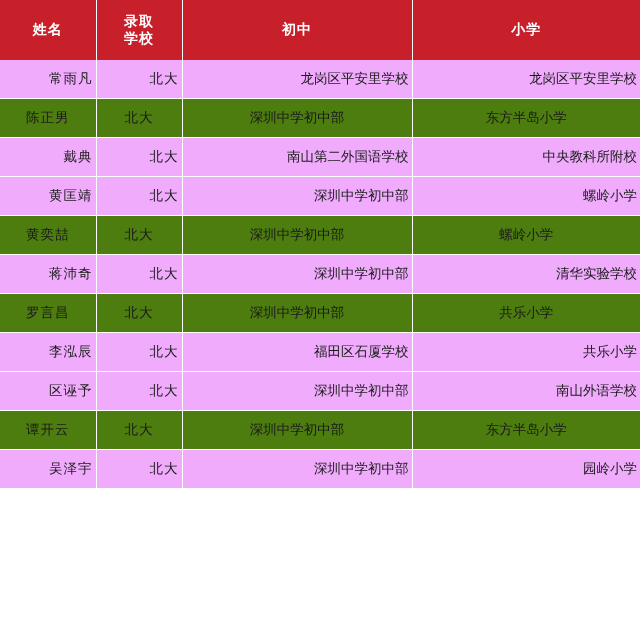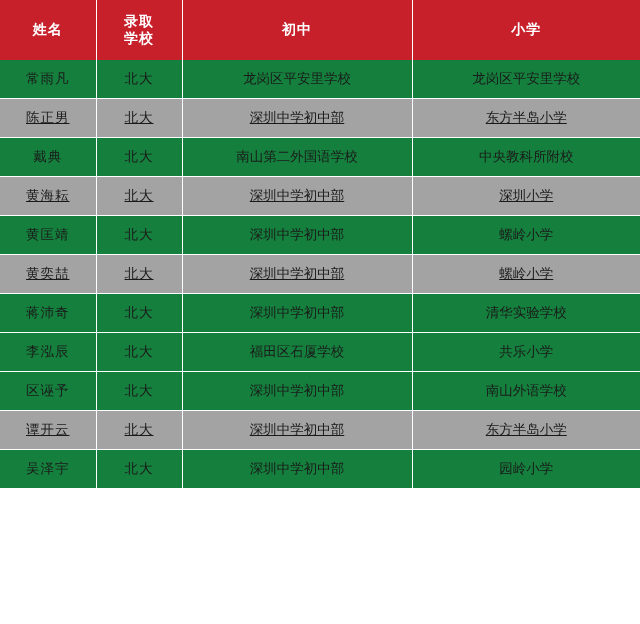--- a/index.html
+++ b/index.html
@@ -49,22 +49,22 @@
     border-right: 1px solid #ffffff;
     border-bottom: 1px solid #ffffff;
     color: #1a1a1a;
     padding: 0 3px;
     white-space: nowrap;
     overflow: hidden;
     text-overflow: ellipsis;
   }
   tbody td:last-child { border-right: none; }
 
-  tbody tr.odd td  { background: #15803d; }
-  tbody tr.even td { background: #a3a3a3; text-decoration: underline; }
+  tbody tr.odd td  { background: #f0abfc; text-align: right; }
+  tbody tr.even td { background: #4d7c0f; }
 
   tbody td.col-name { letter-spacing: 1px; }
   tbody td.col-univ { letter-spacing: 1px; }
 </style>
 </head>
 <body>
 
 <table class="roster">
   <colgroup>
     <col class="c-name">
@@ -101,43 +101,43 @@
       <td class="col-univ">北大</td>
       <td class="col-mid">深圳中学初中部</td>
       <td class="col-elem">东方半岛小学</td>
     </tr>
     <tr class="odd">
       <td class="col-name">戴典</td>
       <td class="col-univ">北大</td>
       <td class="col-mid">南山第二外国语学校</td>
       <td class="col-elem">中央教科所附校</td>
     </tr>
-    <tr class="even">
-      <td class="col-name">黄海耘</td>
-      <td class="col-univ">北大</td>
-      <td class="col-mid">深圳中学初中部</td>
-      <td class="col-elem">深圳小学</td>
-    </tr>
     <tr class="odd">
       <td class="col-name">黄匡靖</td>
       <td class="col-univ">北大</td>
       <td class="col-mid">深圳中学初中部</td>
       <td class="col-elem">螺岭小学</td>
     </tr>
     <tr class="even">
       <td class="col-name">黄奕喆</td>
       <td class="col-univ">北大</td>
       <td class="col-mid">深圳中学初中部</td>
       <td class="col-elem">螺岭小学</td>
     </tr>
     <tr class="odd">
       <td class="col-name">蒋沛奇</td>
       <td class="col-univ">北大</td>
       <td class="col-mid">深圳中学初中部</td>
       <td class="col-elem">清华实验学校</td>
+    </tr>
+    <tr class="even">
+      <td class="col-name">罗言昌</td>
+      <td class="col-univ">北大</td>
+      <td class="col-mid">深圳中学初中部</td>
+      <td class="col-elem">共乐小学</td>
     </tr>
     <tr class="odd">
       <td class="col-name">李泓辰</td>
       <td class="col-univ">北大</td>
       <td class="col-mid">福田区石厦学校</td>
       <td class="col-elem">共乐小学</td>
     </tr>
     <tr class="odd">
       <td class="col-name">区诬予</td>
       <td class="col-univ">北大</td>

